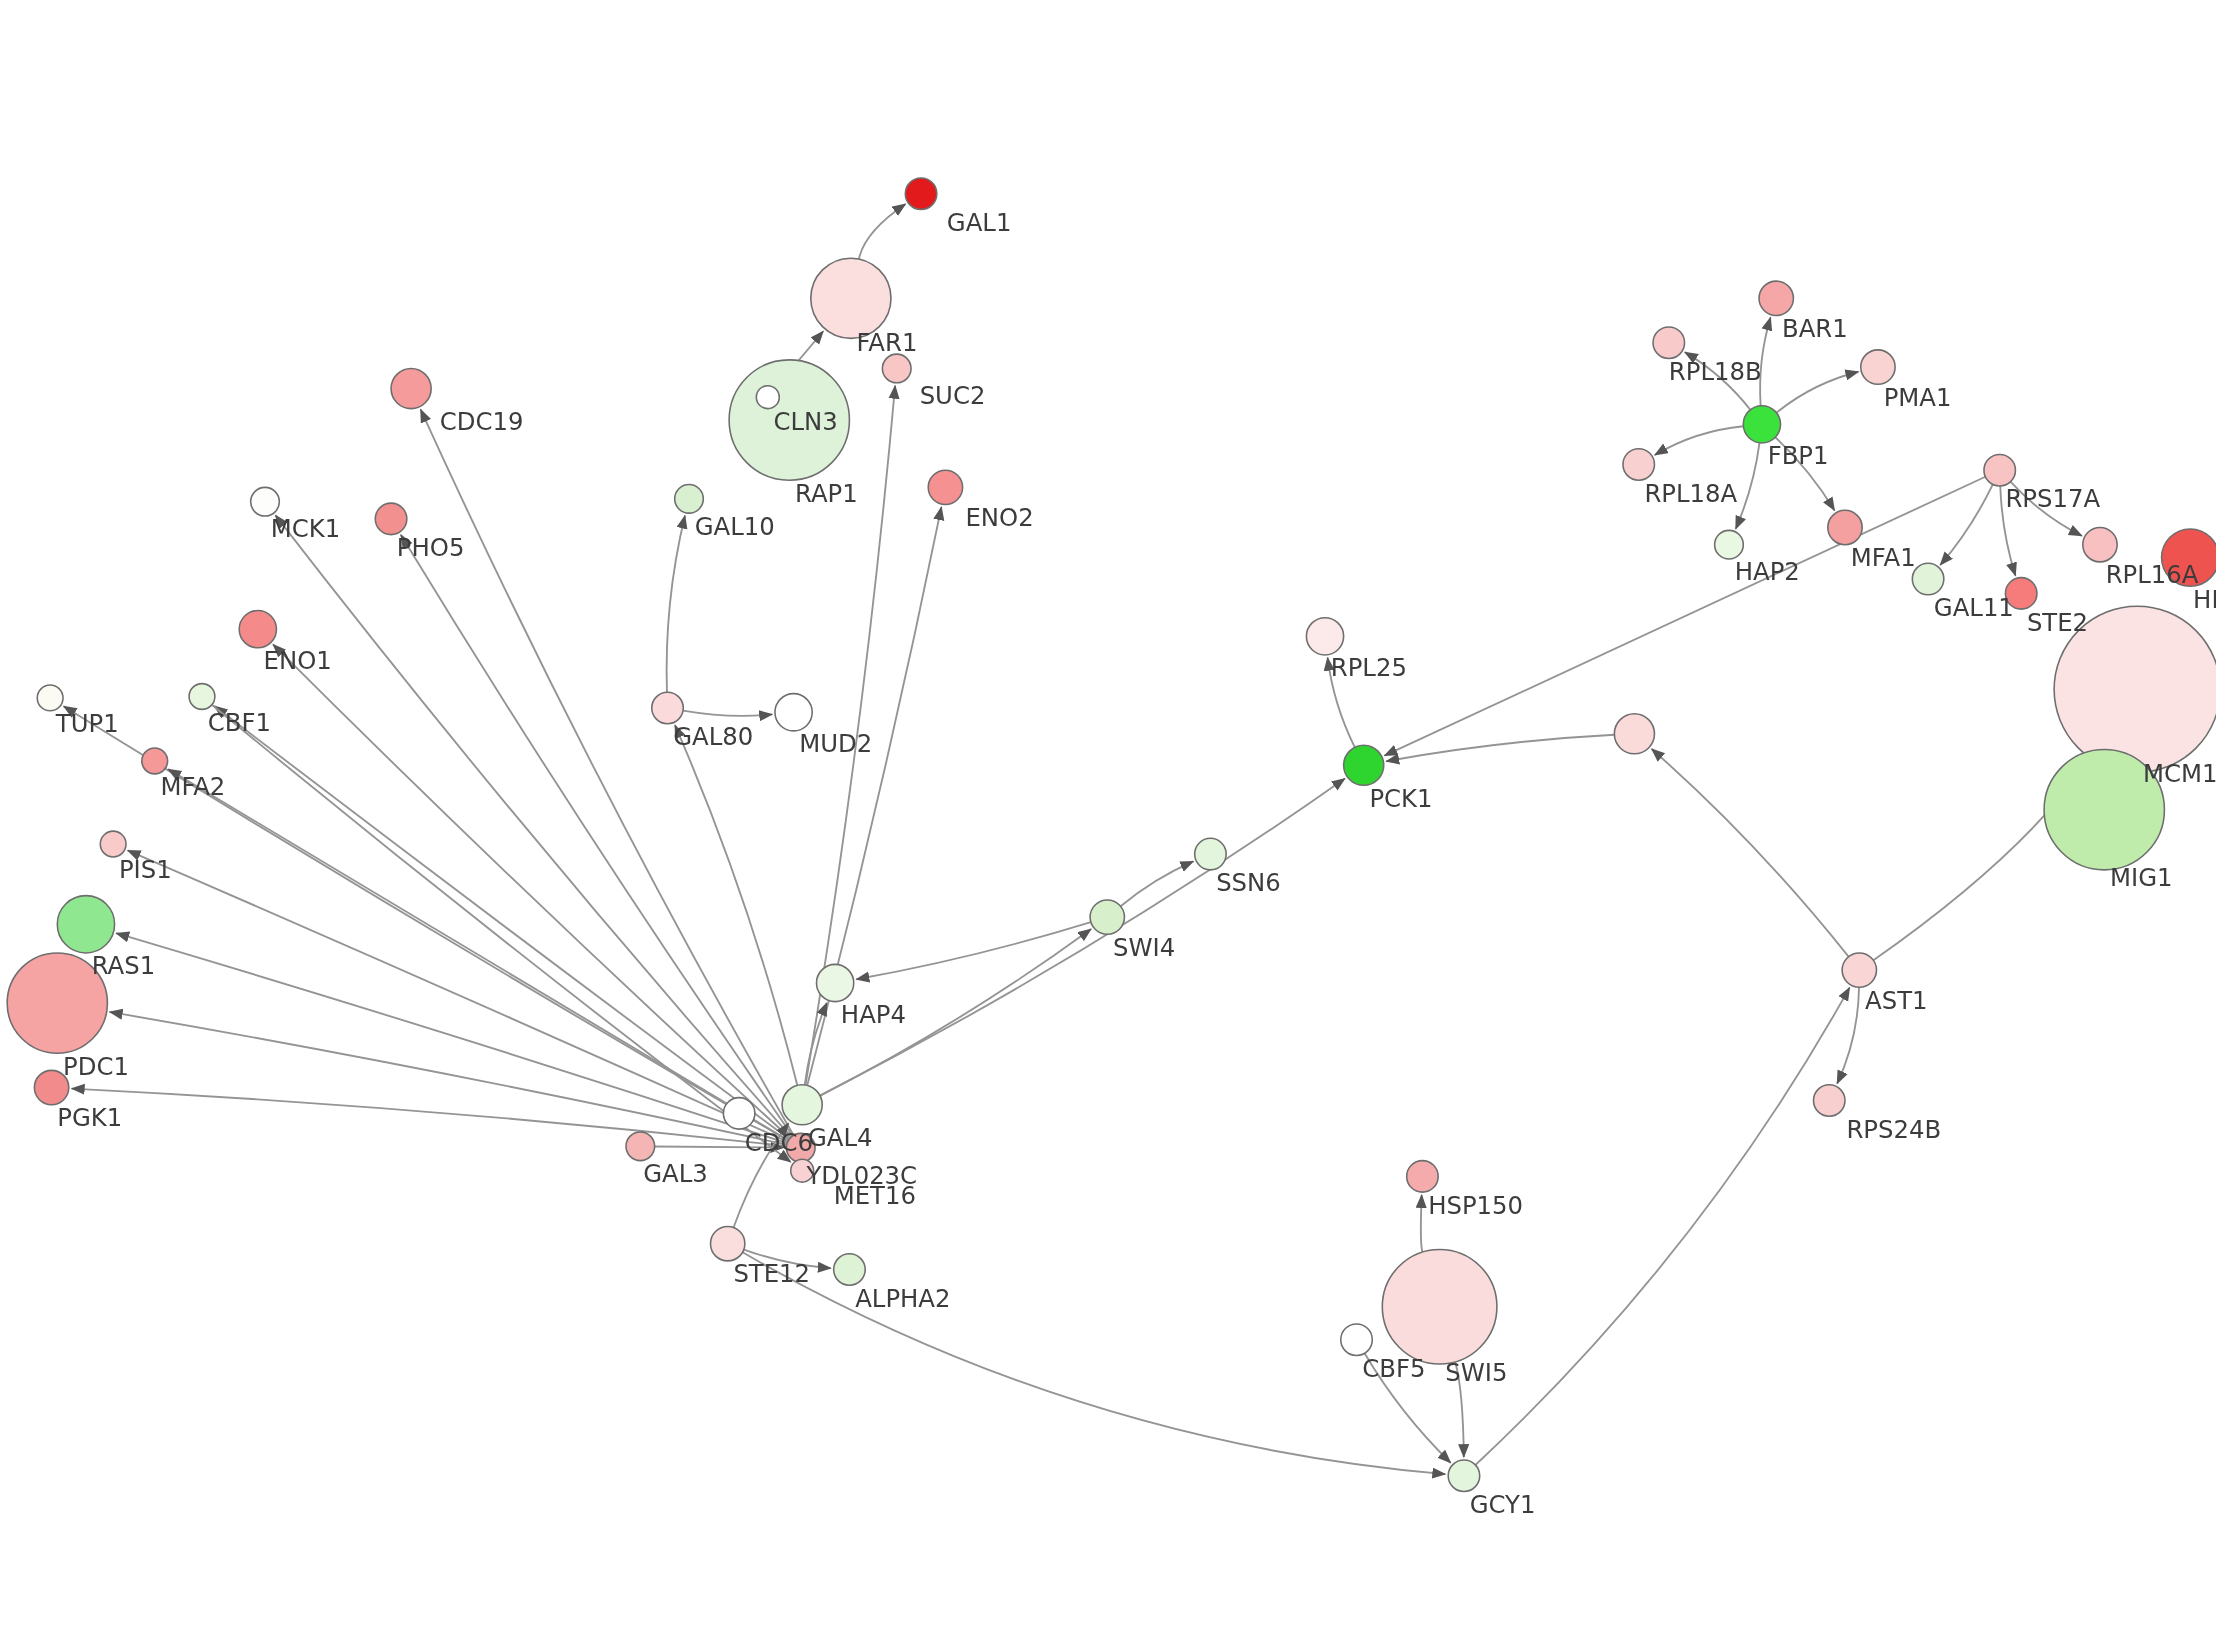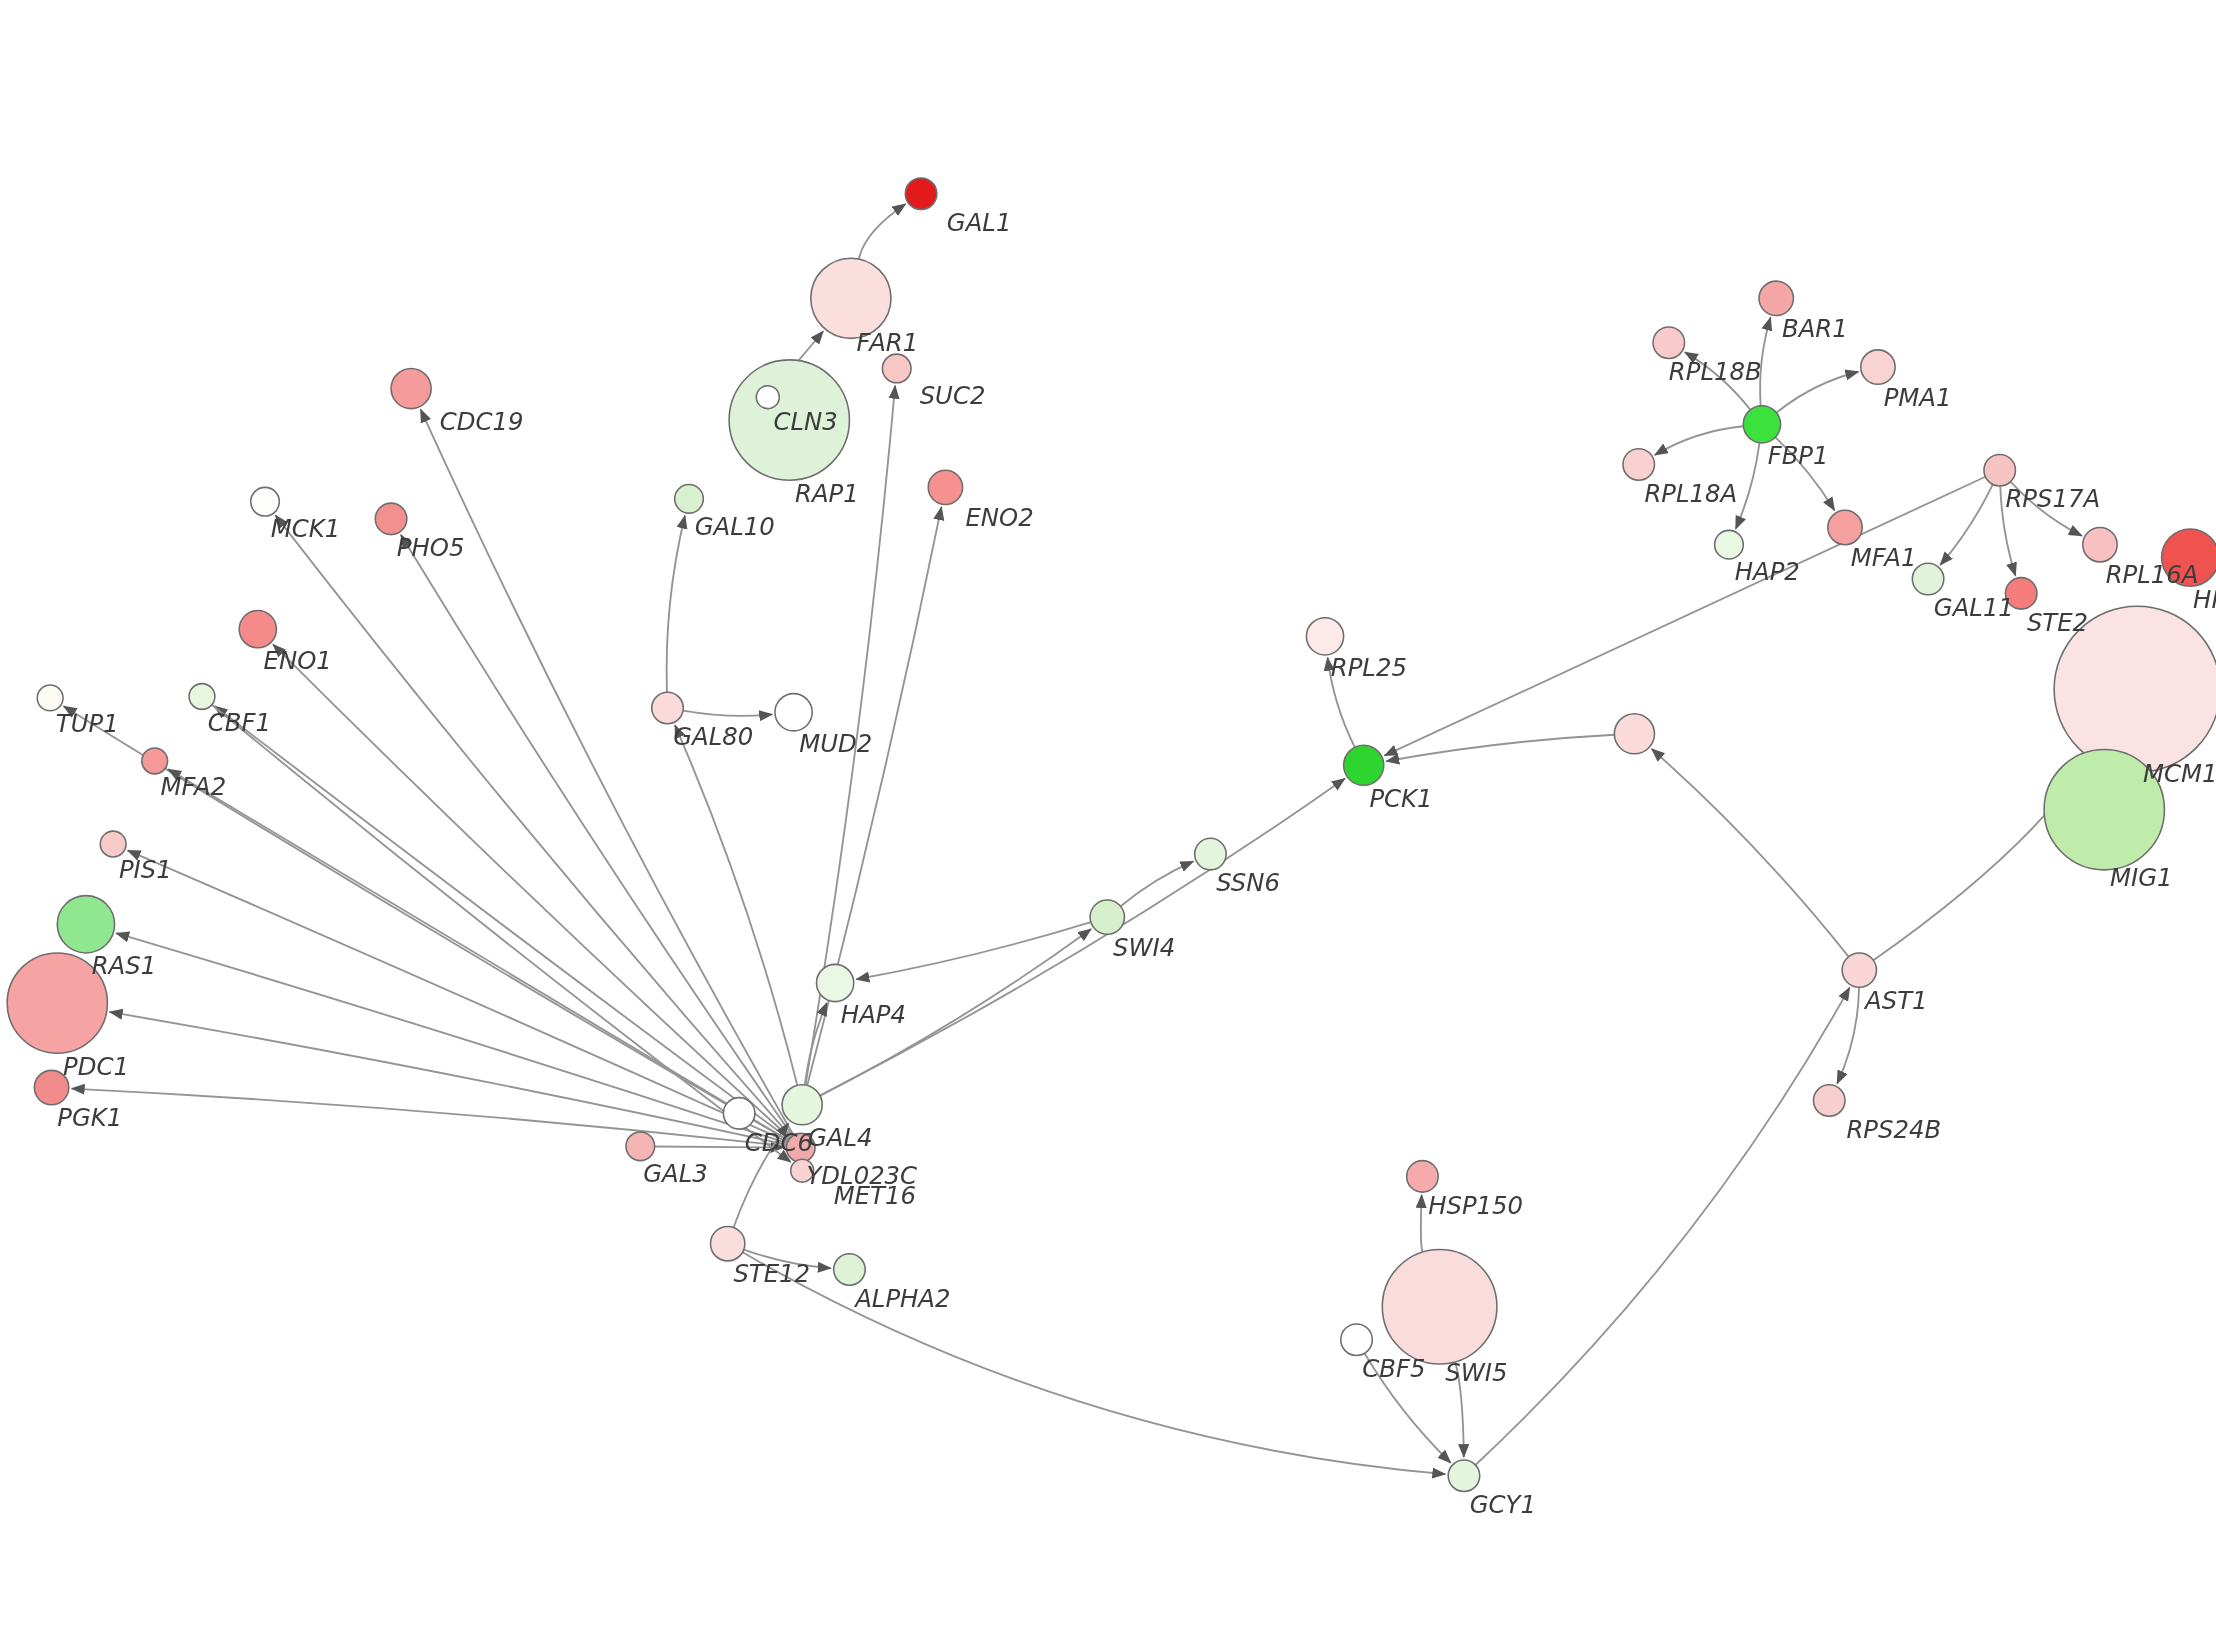--- a/index.html
+++ b/index.html
@@ -1,17 +1,17 @@
 <!DOCTYPE html>
 <html style="font-size:12.4px"><head>
 <meta charset="utf-8">
 <style>
   html,body{margin:0;padding:0;background:#ffffff;}
   body{width:2216px;height:1648px;overflow:hidden;font-family:"DejaVu Sans",sans-serif;}
-  #canvas-wrap{width:1864px;height:1648px;background:#ffffff;font-style:italic;}
+  #canvas-wrap{width:1864px;height:1648px;background:#ffffff;}
   svg{display:block;}
   .edge{fill:none;}
   .node-label{pointer-events:none;}
 </style>
 </head>
 <body>
 
 <div id="canvas-wrap">
   <svg id="graph" width="2216" height="1648" viewBox="0 0 1547 1150" preserveAspectRatio="xMidYMid meet">
     <defs>

